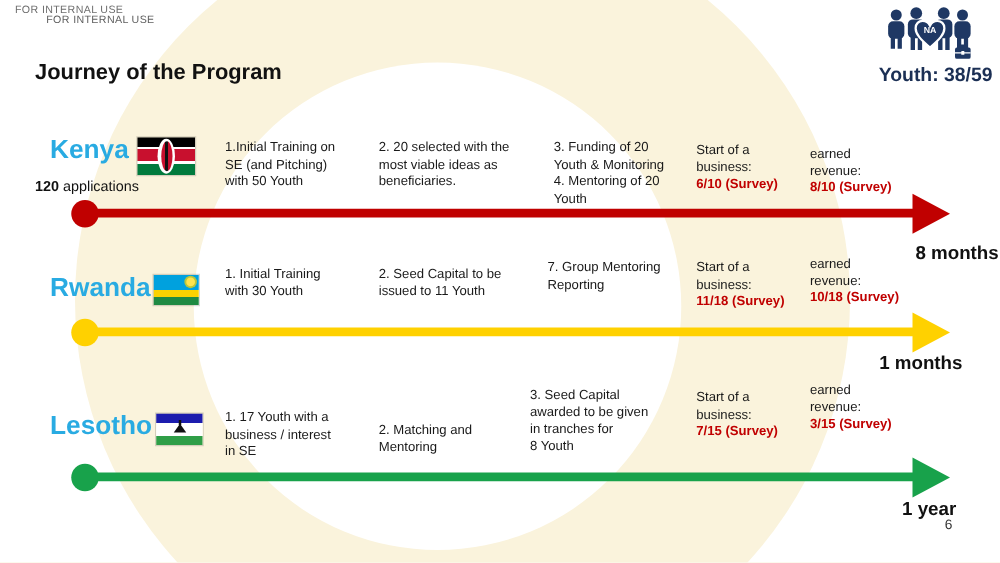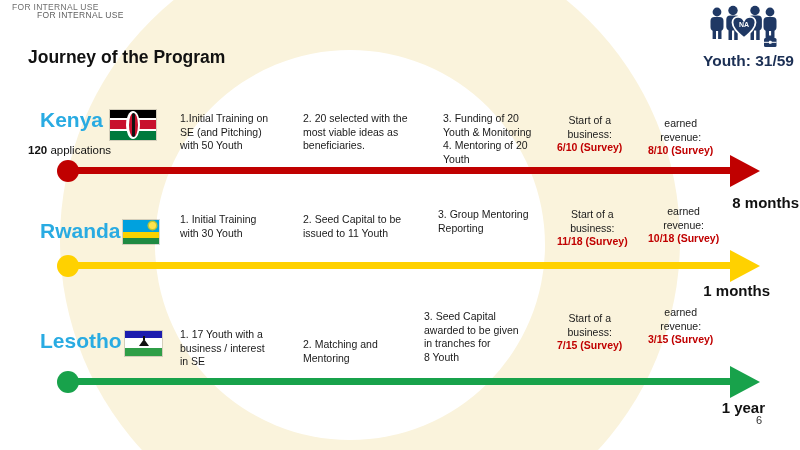--- a/index.html
+++ b/index.html
@@ -34,21 +34,21 @@
   .apps{position:absolute;left:28px;top:36px;font-size:11.5px;color:#111;white-space:nowrap;}
   .apps b{font-weight:bold;}
 
   .ms{position:absolute;font-size:10.5px;line-height:13.5px;white-space:pre-line;color:#1a1a1a;}
   .m1{left:180px;top:4px;width:115px;}
   .m2{left:303px;top:4px;width:128px;}
   .m3{left:443px;top:4px;width:112px;}
   .r1 .m1{top:10px;} .r1 .m2{top:10px;} .r1 .m3{left:438px;top:5px;}
   .r2 .m1{top:23px;} .r2 .m2{top:33px;} .r2 .m3{left:424px;top:5px;}
 
-  .survey{position:absolute;font-size:10.5px;line-height:13.5px;text-align:center;}
+  .survey{position:absolute;font-size:10.5px;line-height:13.5px;}
   .survey .lbl{white-space:pre-line;color:#1a1a1a;}
   .survey .val{color:#c00000;font-weight:bold;white-space:nowrap;}
   .biz{left:557px;top:6px;}
   .rev{left:648px;top:9px;}
   .r1 .biz{top:5px;} .r1 .rev{top:2px;}
   .r2 .biz{top:7px;} .r2 .rev{top:1px;}
 
   
   .arrow{position:absolute;inset:0;}
   .dot{position:absolute;left:57px;width:22px;height:22px;border-radius:50%;}
@@ -114,21 +114,21 @@
     <path d="M36 33 C28.5 26.5, 24.5 22.5, 24.5 17.5 C24.5 14, 27 11.8, 30 11.8 C32.6 11.8, 34.9 13.3, 36 15.5 C37.1 13.3, 39.4 11.8, 42 11.8 C45 11.8, 47.5 14, 47.5 17.5 C47.5 22.5, 43.5 26.5, 36 33 Z" fill="#1f3864" stroke="#ffffff" stroke-width="1.8"></path>
     <text x="36" y="21.5" font-size="7" font-weight="bold" fill="#ffffff" text-anchor="middle" font-family="Liberation Sans, sans-serif">NA</text>
   </g>
   <g fill="#1f3864">
     <rect x="59.5" y="30.5" width="5" height="4" rx="1"></rect>
     <rect x="56" y="33" width="12.5" height="9" rx="1.5"></rect>
     <rect x="56" y="36.8" width="12.5" height="1" fill="#ffffff"></rect>
     <rect x="61" y="35.8" width="2.5" height="3" rx="0.5" fill="#ffffff"></rect>
   </g>
 </svg>
-<div class="youth-counter">Youth: 31/59</div>
+<div class="youth-counter">Youth: 38/59</div>
 
 <div class="row r0">
   <div class="country">Kenya</div>
   <div class="flag flag-kenya"></div>
   <div class="apps"><b>120</b><span> applications</span></div>
   <div class="ms m1">1.Initial Training on
 SE (and Pitching)
 with 50 Youth</div>
   <div class="ms m2">2. 20 selected with the
 most viable ideas as
@@ -155,21 +155,21 @@
   <div class="duration">8 months</div>
 </div>
 
 <div class="row r1">
   <div class="country">Rwanda</div>
   <div class="flag flag-rwanda"></div>
   <div class="ms m1">1. Initial Training
 with 30 Youth</div>
   <div class="ms m2">2. Seed Capital to be
 issued to 11 Youth</div>
-  <div class="ms m3">3. Group Mentoring
+  <div class="ms m3">7. Group Mentoring
 Reporting</div>
   <div class="survey biz">
     <div class="lbl">Start of a
 business:</div>
     <div class="val">11/18 (Survey)</div>
   </div>
   <div class="survey rev">
     <div class="lbl">earned
 revenue:</div>
     <div class="val">10/18 (Survey)</div>

